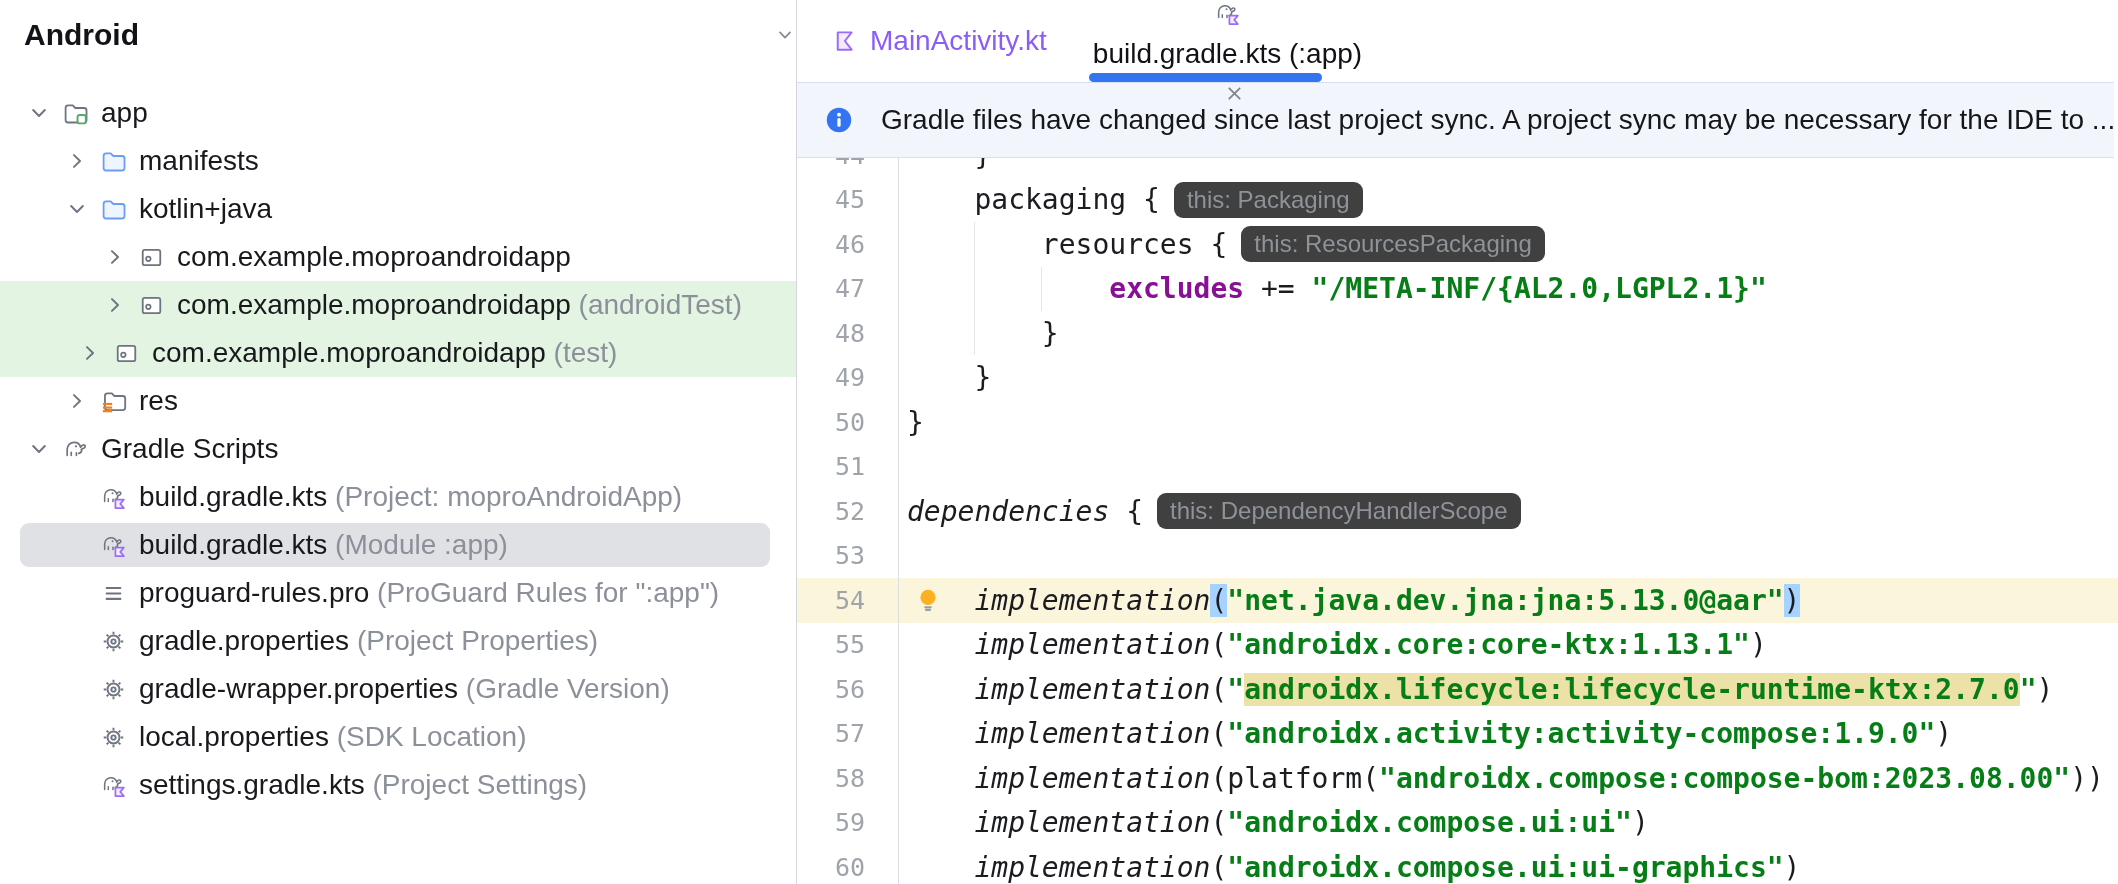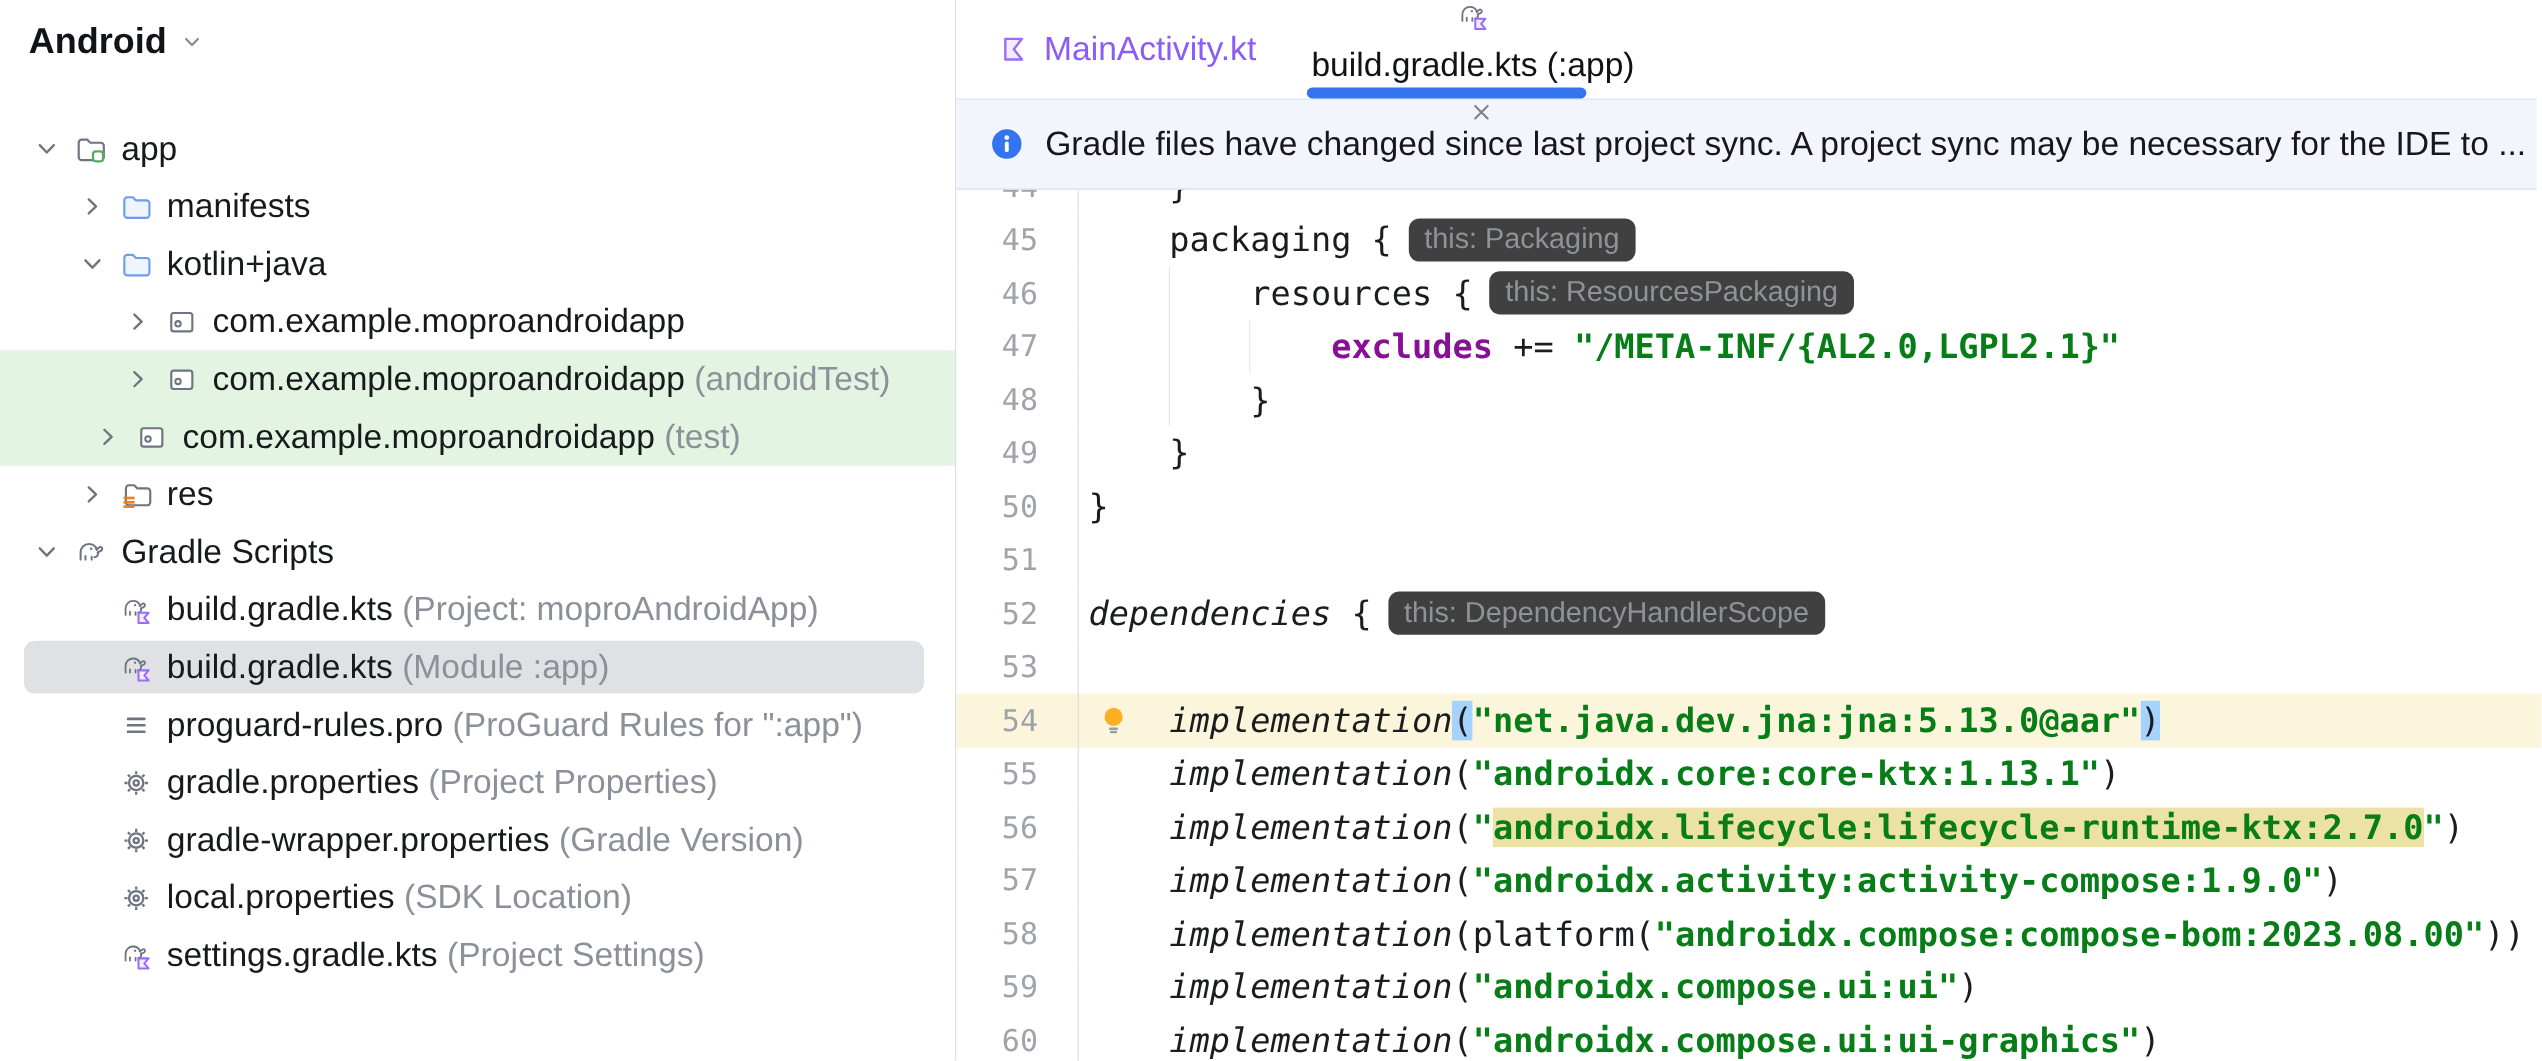--- a/index.html
+++ b/index.html
@@ -2,24 +2,24 @@
 <html><head>
 <meta charset="utf-8">
 <style>
   * { margin:0; padding:0; box-sizing:border-box; }
   html,body { width:2118px; height:884px; overflow:hidden; background:#ffffff;
               font-family:"Liberation Sans", sans-serif; }
   body { position:relative; color:#1a1c1f; }
 
   
   .project-panel { position:absolute; left:0; top:0; width:796px; height:884px; background:#fff; }
-  .panel-header { height:70px; display:flex; align-items:center; padding-left:24px; gap:10px; }
+  .panel-header { height:70px; display:flex; align-items:center; padding-left:24px; gap:10px;justify-content:space-between; }
   .panel-header .ptitle { font-size:30px; font-weight:700; color:#111318; }
   .panel-header .ic { display:flex; }
-  #tree { margin-top:30px; }
+  #tree { margin-top:19px; }
   .trow { height:48px; display:flex; align-items:center; position:relative; font-size:28px; }
   .trow.green { background:#e4f4e3; }
   .selbg { position:absolute; left:20px; right:26px; top:2px; bottom:2px; background:#dfe1e5; border-radius:9px; }
   .chev { width:36px; height:28px; display:flex; align-items:center; justify-content:flex-start; position:relative; flex:0 0 36px; }
   .ticn { width:30px; height:28px; display:flex; align-items:center; position:relative; flex:0 0 30px; }
   .tlab { margin-left:9px; position:relative; white-space:pre; color:#17191d; }
   .tsuf { color:#8b9099; }
 
   .vdivider { position:absolute; left:796px; top:0; width:1px; height:884px; background:#d4d6db; }
 
@@ -31,21 +31,21 @@
   .tab { display:flex; align-items:center; gap:11px; height:100%; position:relative; }
   .tab .tlabel { font-size:28px; color:#8b5cf6; white-space:pre; }
   .tab.active { margin-left:46px;flex-direction:column; }
   .tab.active .tlabel { color:#101215; }
   .tab .ticon { display:flex; }
   .tclose { margin-left:14px; display:flex; }
   .underline { position:absolute; left:-4px; right:40px; bottom:0; height:9px; background:#3574f0; border-radius:5px; }
 
   .banner { position:absolute; left:0; top:82px; right:4px; height:76px; z-index:20;
             background:#f2f6fc; border-top:1px solid #d5e0f5; border-bottom:1px solid #d5e0f5;
-            display:flex; align-items:center; padding-left:28px; gap:18px; overflow:hidden; }
+            display:flex; align-items:center; padding-left:28px; gap:28px; overflow:hidden; }
   .btext { font-size:28px; color:#15171b; white-space:nowrap; }
 
   .code-area { position:absolute; left:0; top:0; right:0; bottom:0; z-index:1;text-decoration:underline; }
   .guide { position:absolute; width:1px; background:#e4e6ea; }
   #code { position:absolute; top:133px; left:0; right:0; }
   .cl { display:flex; height:44.5px; }
   .cl.cur { background:#fbf5dc; }
   .ln { flex:0 0 68px; display:flex; align-items:center; justify-content:flex-end;
         font-family:"DejaVu Sans Mono", monospace; font-size:25px; color:#9fa3aa; }
   .codeln { flex:1; margin-left:33px; border-left:1px solid #dcdee2; padding-left:8px;

